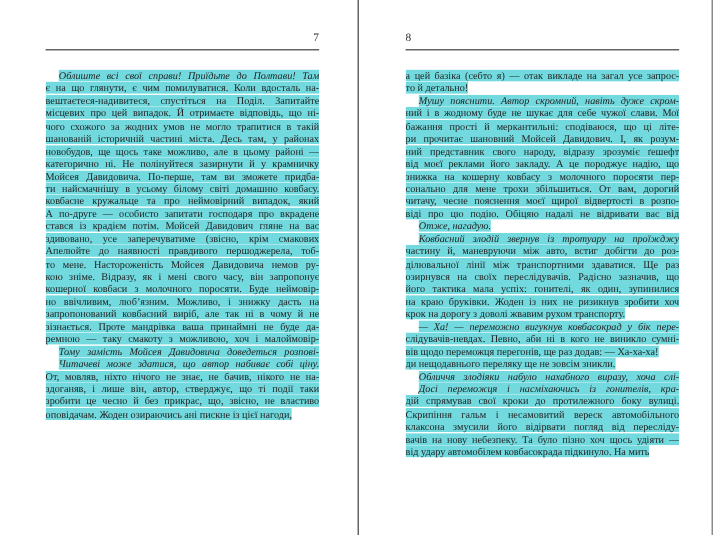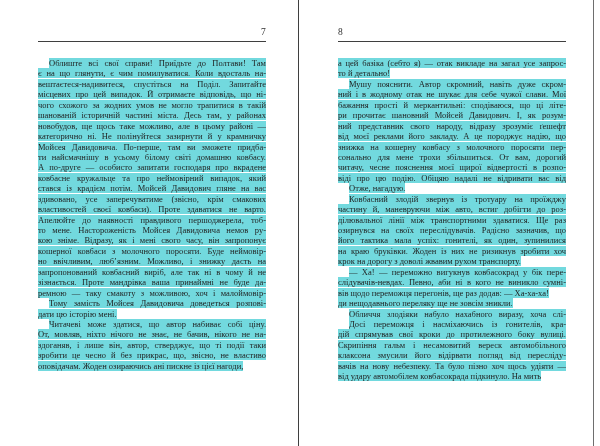--- a/index.html
+++ b/index.html
@@ -23,21 +23,21 @@
   .pg-num{display:block;font-size:9.5px;line-height:11px;color:#2e2e2e;letter-spacing:0.3px;}
   #page-left .pg-num{text-align:right;}
   #page-right .pg-num{text-align:left;}
   .pg-rule{border-bottom:1px solid var(--rule);margin-top:3px;height:0;}
   .pg-body{margin-top:16px;font-size:8.5px;}
   .line{
     text-align:justify;text-align-last:justify;
     height:10.45px;line-height:10.45px;overflow:hidden;white-space:nowrap;
   }
   .line.end{text-align-last:left;}
-  .line.first{text-indent:11px;}
+  .line.first{text-indent:11px;font-style:italic;}
   .hl{background:var(--sel);}
 </style>
 </head>
 <body>
 
 <div id="center-divider" class="divider"></div>
 <div id="right-edge" class="divider"></div>
 
 <div id="page-left" class="page">
   <div class="pg-header">
@@ -48,53 +48,51 @@
       <div class="line first"><span class="hl">Облиште всі свої справи! Приїдьте до Полтави! Там</span></div>
       <div class="line"><span class="hl">є на що глянути, є чим помилуватися. Коли вдосталь на-</span></div>
       <div class="line"><span class="hl">вештаєтеся-надивитеся, спустіться на Поділ. Запитайте</span></div>
       <div class="line"><span class="hl">місцевих про цей випадок. Й отримаєте відповідь, що ні-</span></div>
       <div class="line"><span class="hl">чого схожого за жодних умов не могло трапитися в такій</span></div>
       <div class="line"><span class="hl">шанованій історичній частині міста. Десь там, у районах</span></div>
       <div class="line"><span class="hl">новобудов, ще щось таке можливо, але в цьому районі —</span></div>
       <div class="line"><span class="hl">категорично ні. Не полінуйтеся зазирнути й у крамничку</span></div>
       <div class="line"><span class="hl">Мойсея Давидовича. По-перше, там ви зможете придба-</span></div>
       <div class="line"><span class="hl">ти найсмачнішу в усьому білому світі домашню ковбасу.</span></div>
+      <div class="line"><span class="hl">ковбасне кружальце та про неймовірний випадок, який</span></div>
       <div class="line"><span class="hl">А по-друге — особисто запитати господаря про вкрадене</span></div>
-      <div class="line"><span class="hl">ковбасне кружальце та про неймовірний випадок, який</span></div>
       <div class="line"><span class="hl">стався із крадієм потім. Мойсей Давидович гляне на вас</span></div>
       <div class="line"><span class="hl">здивовано, усе заперечуватиме (звісно, крім смакових</span></div>
-      <div class="line"><span class="hl">властивостей своєї ковбаси). Проте здаватися не варто.</span></div>
       <div class="line"><span class="hl">Апелюйте до наявності правдивого першоджерела, тоб-</span></div>
       <div class="line"><span class="hl">то мене. Настороженість Мойсея Давидовича немов ру-</span></div>
       <div class="line"><span class="hl">кою зніме. Відразу, як і мені свого часу, він запропонує</span></div>
       <div class="line"><span class="hl">кошерної ковбаси з молочного поросяти. Буде неймовір-</span></div>
       <div class="line"><span class="hl">но ввічливим, люб’язним. Можливо, і знижку дасть на</span></div>
       <div class="line"><span class="hl">запропонований ковбасний виріб, але так ні в чому й не</span></div>
       <div class="line"><span class="hl">зізнається. Проте мандрівка ваша принаймні не буде да-</span></div>
       <div class="line"><span class="hl">ремною — таку смакоту з можливою, хоч і малоймовір-</span></div>
       <div class="line first"><span class="hl">Тому замість Мойсея Давидовича доведеться розпові-</span></div>
-      <div class="line end"><span class="hl">дати цю історію мені.</span></div>
       <div class="line first"><span class="hl">Читачеві може здатися, що автор набиває собі ціну.</span></div>
       <div class="line"><span class="hl">От, мовляв, ніхто нічого не знає, не бачив, нікого не на-</span></div>
       <div class="line"><span class="hl">здоганяв, і лише він, автор, стверджує, що ті події таки</span></div>
       <div class="line"><span class="hl">зробити це чесно й без прикрас, що, звісно, не властиво</span></div>
       <div class="line end"><span class="hl">оповідачам. Жоден озираючись ані пискне із цієї нагоди,</span></div>
     </div>
 </div>
 
 <div id="page-right" class="page">
   <div class="pg-header">
     <span class="pg-num">8</span>
     <div class="pg-rule"></div>
   </div>
   <div class="pg-body">
       <div class="line"><span class="hl">а цей базіка (себто я) — отак викладе на загал усе запрос-</span></div>
       <div class="line end"><span class="hl">то й детально!</span></div>
       <div class="line first"><span class="hl">Мушу пояснити. Автор скромний, навіть дуже скром-</span></div>
-      <div class="line"><span class="hl">ний і в жодному отак не шукає для себе чужої слави. Мої</span></div>
+      <div class="line"><span class="hl">ний і в жодному буде не шукає для себе чужої слави. Мої</span></div>
       <div class="line"><span class="hl">бажання прості й меркантильні: сподіваюся, що ці літе-</span></div>
       <div class="line"><span class="hl">ри прочитає шановний Мойсей Давидович. І, як розум-</span></div>
       <div class="line"><span class="hl">ний представник свого народу, відразу зрозуміє ґешефт</span></div>
       <div class="line"><span class="hl">від моєї реклами його закладу. А це породжує надію, що</span></div>
       <div class="line"><span class="hl">знижка на кошерну ковбасу з молочного поросяти пер-</span></div>
       <div class="line"><span class="hl">сонально для мене трохи збільшиться. От вам, дорогий</span></div>
       <div class="line"><span class="hl">читачу, чесне пояснення моєї щирої відвертості в розпо-</span></div>
       <div class="line"><span class="hl">віді про цю подію. Обіцяю надалі не відривати вас від</span></div>
       <div class="line first end"><span class="hl">Отже, нагадую.</span></div>
       <div class="line first"><span class="hl">Ковбасний злодій звернув із тротуару на проїжджу</span></div>

